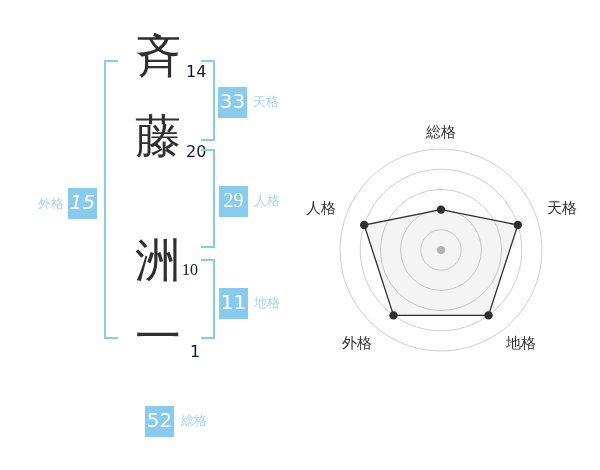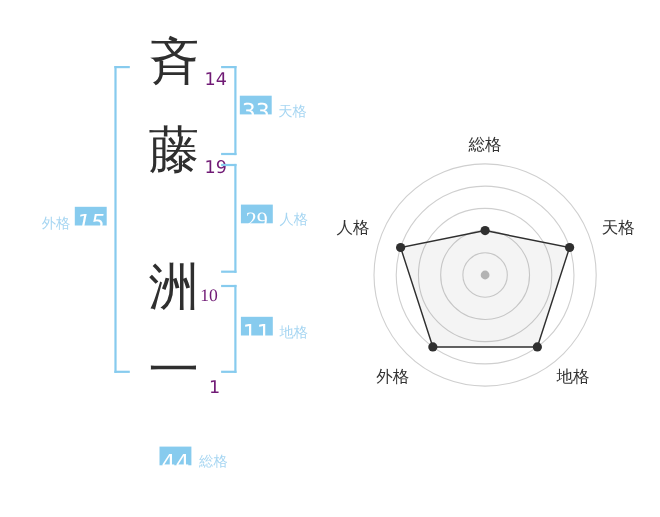--- a/index.html
+++ b/index.html
@@ -22,41 +22,41 @@
     width:56px;
     text-align:center;
     font-size:46px;
     line-height:46px;
     color:var(--ink);
     letter-spacing:0;
   }
   .strokes{
     position:absolute;
     font-size:16px;
-    color:#701a75;
+    color:#0f172a;
     line-height:16px;
   }
   
   .bracket{position:absolute;}
   .bracket.left{
     border-left:2.5px solid var(--accent);
     border-top:2.5px solid var(--accent);
     border-bottom:2.5px solid var(--accent);
     width:12px;
   }
   .bracket.right{
     border-right:2.5px solid var(--accent);
     border-top:2.5px solid var(--accent);
     border-bottom:2.5px solid var(--accent);
     width:12px;
   }
   
   .badge{
     position:absolute;
-    width:29px;height:17px;
+    width:29px;height:31px;
     background:var(--accent);
     color:#ffffff;
     font-size:20px;
     line-height:29px;
     text-align:center;
   }
   .badge-label{
     position:absolute;
     font-size:13px;
     color:var(--label-text);
@@ -74,42 +74,42 @@
 <body>
 
 <div class="page">
 
   <div class="kanji" style="left:130px;top:33px;">斉</div>
   <div class="kanji" style="left:130px;top:113px;">藤</div>
   <div class="kanji" style="left:130px;top:237px;">洲</div>
   <div class="kanji" style="left:130px;top:313px;">一</div>
 
   <div class="strokes" style="left:186px;top:64px;">14</div>
-  <div class="strokes" style="left:186px;top:144px;">19</div>
+  <div class="strokes" style="left:186px;top:144px;">20</div>
   <div class="strokes" style="left:182px;top:262px;font-family:Liberation Serif, serif;">10</div>
   <div class="strokes" style="left:190px;top:344px;">1</div>
 
   <div class="bracket left" style="left:104px;top:60px;height:275px;"></div>
   <div class="bracket right" style="left:201px;top:60px;height:77px;"></div>
   <div class="bracket right" style="left:201px;top:149px;height:95px;"></div>
   <div class="bracket right" style="left:201px;top:259px;height:76px;"></div>
 
   <div class="badge" style="left:218px;top:87px;">33</div>
   <div class="badge-label" style="left:253px;top:94px;">天格</div>
 
   <div class="badge" style="left:219px;top:186px;font-family:Liberation Serif, serif;">29</div>
   <div class="badge-label" style="left:254px;top:193px;">人格</div>
 
   <div class="badge" style="left:219px;top:288px;">11</div>
   <div class="badge-label" style="left:254px;top:295px;">地格</div>
 
   <div class="badge-label" style="left:38px;top:196px;">外格</div>
   <div class="badge" style="left:68px;top:188px;font-style:italic;">15</div>
 
-  <div class="badge" style="left:145px;top:406px;">44</div>
+  <div class="badge" style="left:145px;top:406px;">52</div>
   <div class="badge-label" style="left:181px;top:413px;">総格</div>
 
   <svg class="radar" width="600" height="470" viewBox="0 0 600 470">
     <g>
         <circle cx="441" cy="250" r="20.2" fill="none" stroke="#cfcfcf" stroke-width="1"></circle>
         <circle cx="441" cy="250" r="40.4" fill="none" stroke="#cfcfcf" stroke-width="1"></circle>
         <circle cx="441" cy="250" r="60.6" fill="none" stroke="#cfcfcf" stroke-width="1"></circle>
         <circle cx="441" cy="250" r="80.8" fill="none" stroke="#cfcfcf" stroke-width="1"></circle>
         <circle cx="441" cy="250" r="101.0" fill="none" stroke="#cfcfcf" stroke-width="1"></circle>
       </g>

